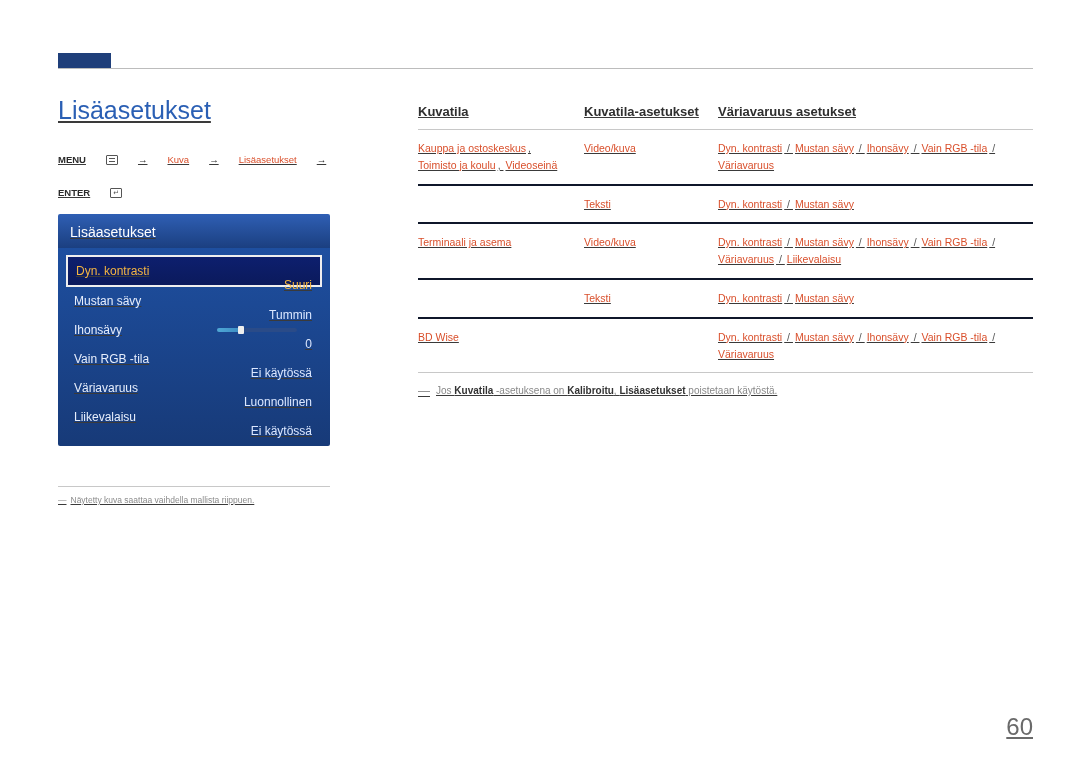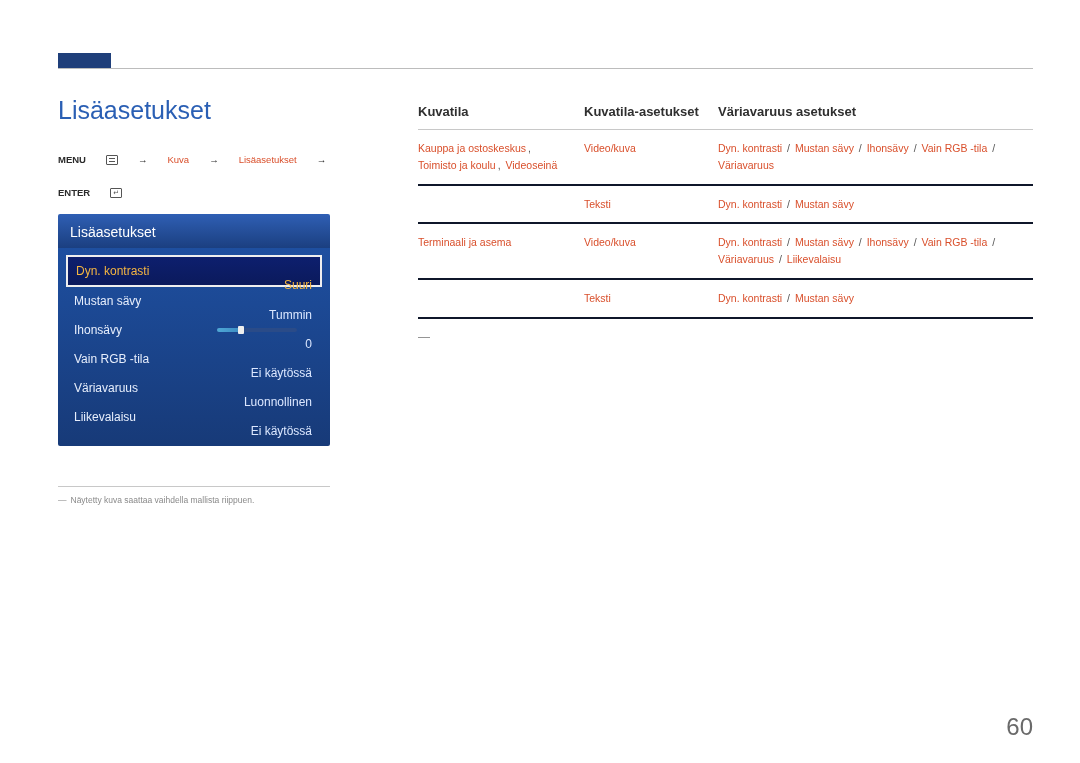--- a/index.html
+++ b/index.html
@@ -26,20 +26,21 @@
     right: 47px;
     border-top: 1px solid #bcbcbc;
   }
   .page {
     position: absolute;
     top: 96px;
     left: 58px;
     right: 47px;
     display: flex;
     gap: 90px;
+    text-decoration: underline;
   }
   .left-col { width: 270px; flex-shrink: 0; }
   .right-col { flex: 1; }
   .h1 {
     color: #2a5fb4;
     font-size: 25px;
     font-weight: 500;
     margin-bottom: 28px;
   }
   .breadcrumb {
@@ -180,20 +181,21 @@
   .note .dash { color: #888; font-size: 12px; line-height: 1; }
   .note b { color: #333; font-weight: 700; }
 
   .page-num {
     position: absolute;
     bottom: 22px;
     right: 47px;
     font-size: 24px;
     color: #6a6a6a;
     font-weight: 300;
+    text-decoration: underline;
   }
 
   .col-kuvatila { width: 166px; }
   .col-asetukset { width: 134px; }
 </style>
 </head>
 <body>
 
 <div class="top-accent"></div>
 <div class="top-rule"></div>
@@ -285,22 +287,30 @@
           <tr>
             <td>Terminaali ja asema</td>
             <td>Video/kuva</td>
             <td><span>Dyn. kontrasti</span><span class="sep"> / </span><span>Mustan sävy</span><span class="sep"> / </span><span>Ihonsävy</span><span class="sep"> / </span><span>Vain RGB -tila</span><span class="sep"> / </span><span>Väriavaruus</span><span class="sep"> / </span><span>Liikevalaisu</span></td>
           </tr>
           <tr>
             <td></td>
             <td>Teksti</td>
             <td><span>Dyn. kontrasti</span><span class="sep"> / </span><span>Mustan sävy</span></td>
           </tr>
+          <tr class="last">
+            <td>BD Wise</td>
+            <td></td>
+            <td><span>Dyn. kontrasti</span><span class="sep"> / </span><span>Mustan sävy</span><span class="sep"> / </span><span>Ihonsävy</span><span class="sep"> / </span><span>Vain RGB -tila</span><span class="sep"> / </span><span>Väriavaruus</span></td>
+          </tr>
         </tbody>
     </table>
 
     <div class="note">
       <span class="dash">―</span>
+      <span>
+        <span>Jos </span><b>Kuvatila</b><span> -asetuksena on </span><b>Kalibroitu</b><span>, </span><b>Lisäasetukset</b><span> poistetaan käytöstä.</span>
+      </span>
     </div>
   </div>
 </div>
 
 <div class="page-num">60</div>
 
 </body></html>

